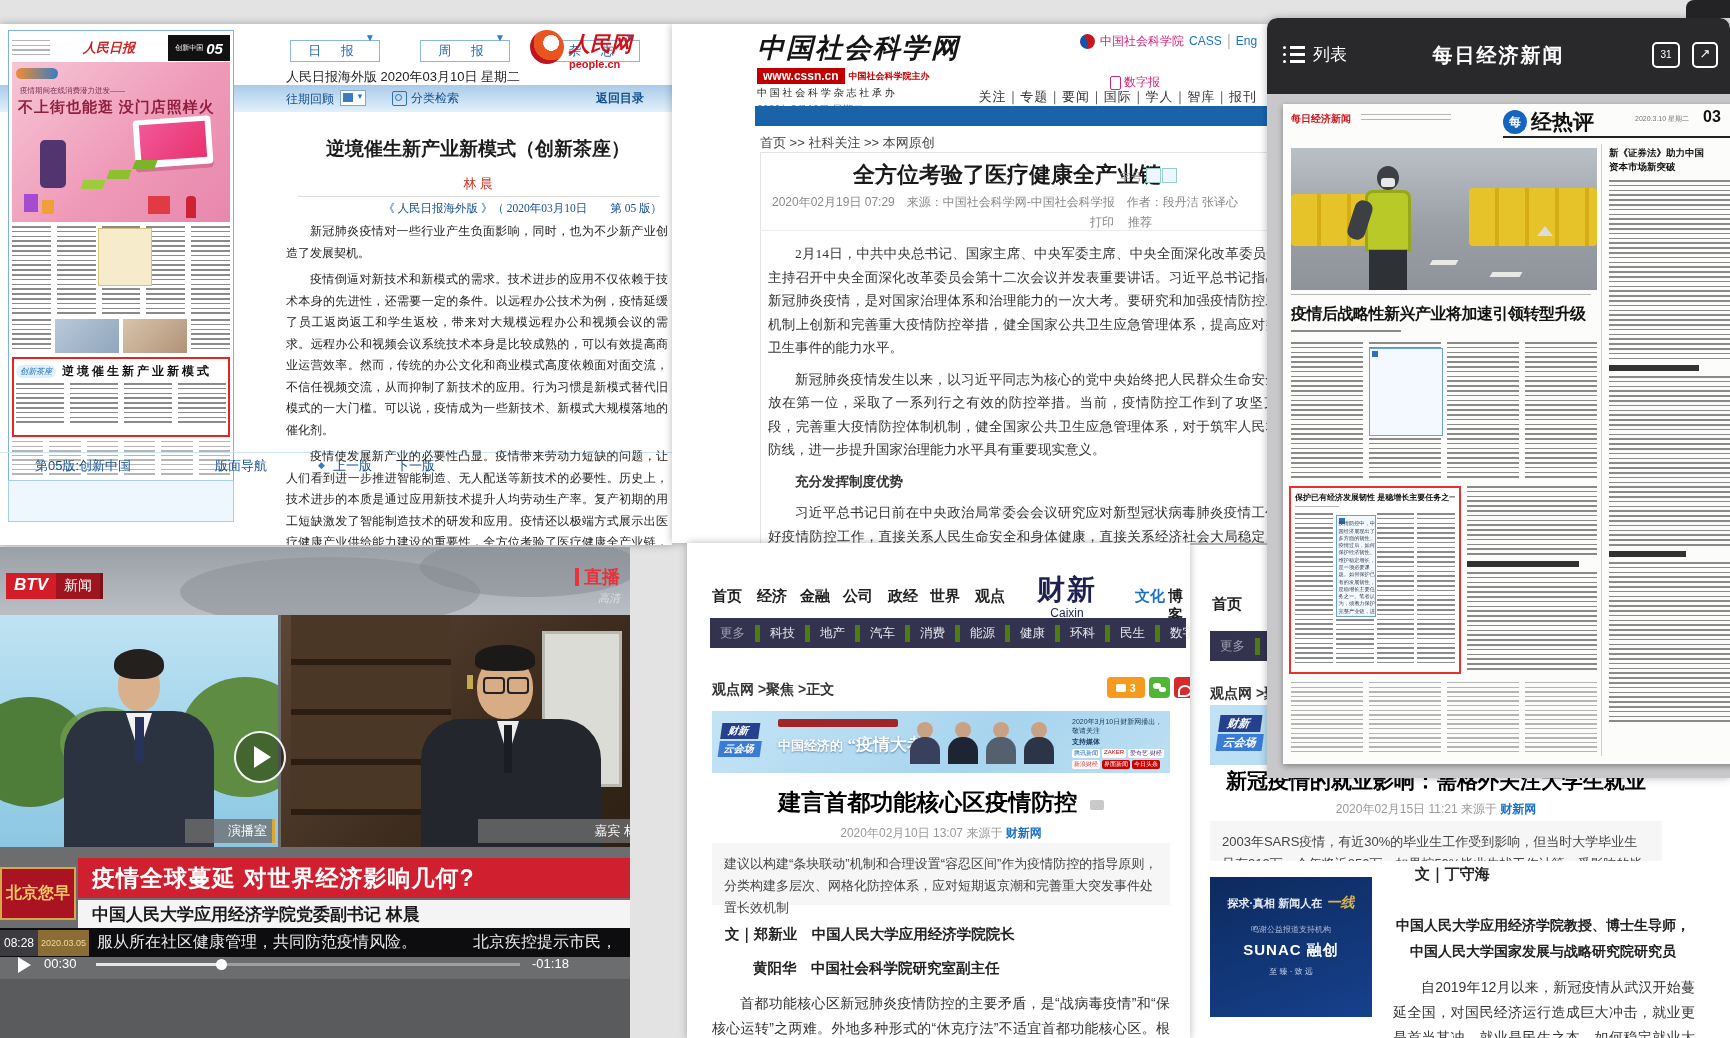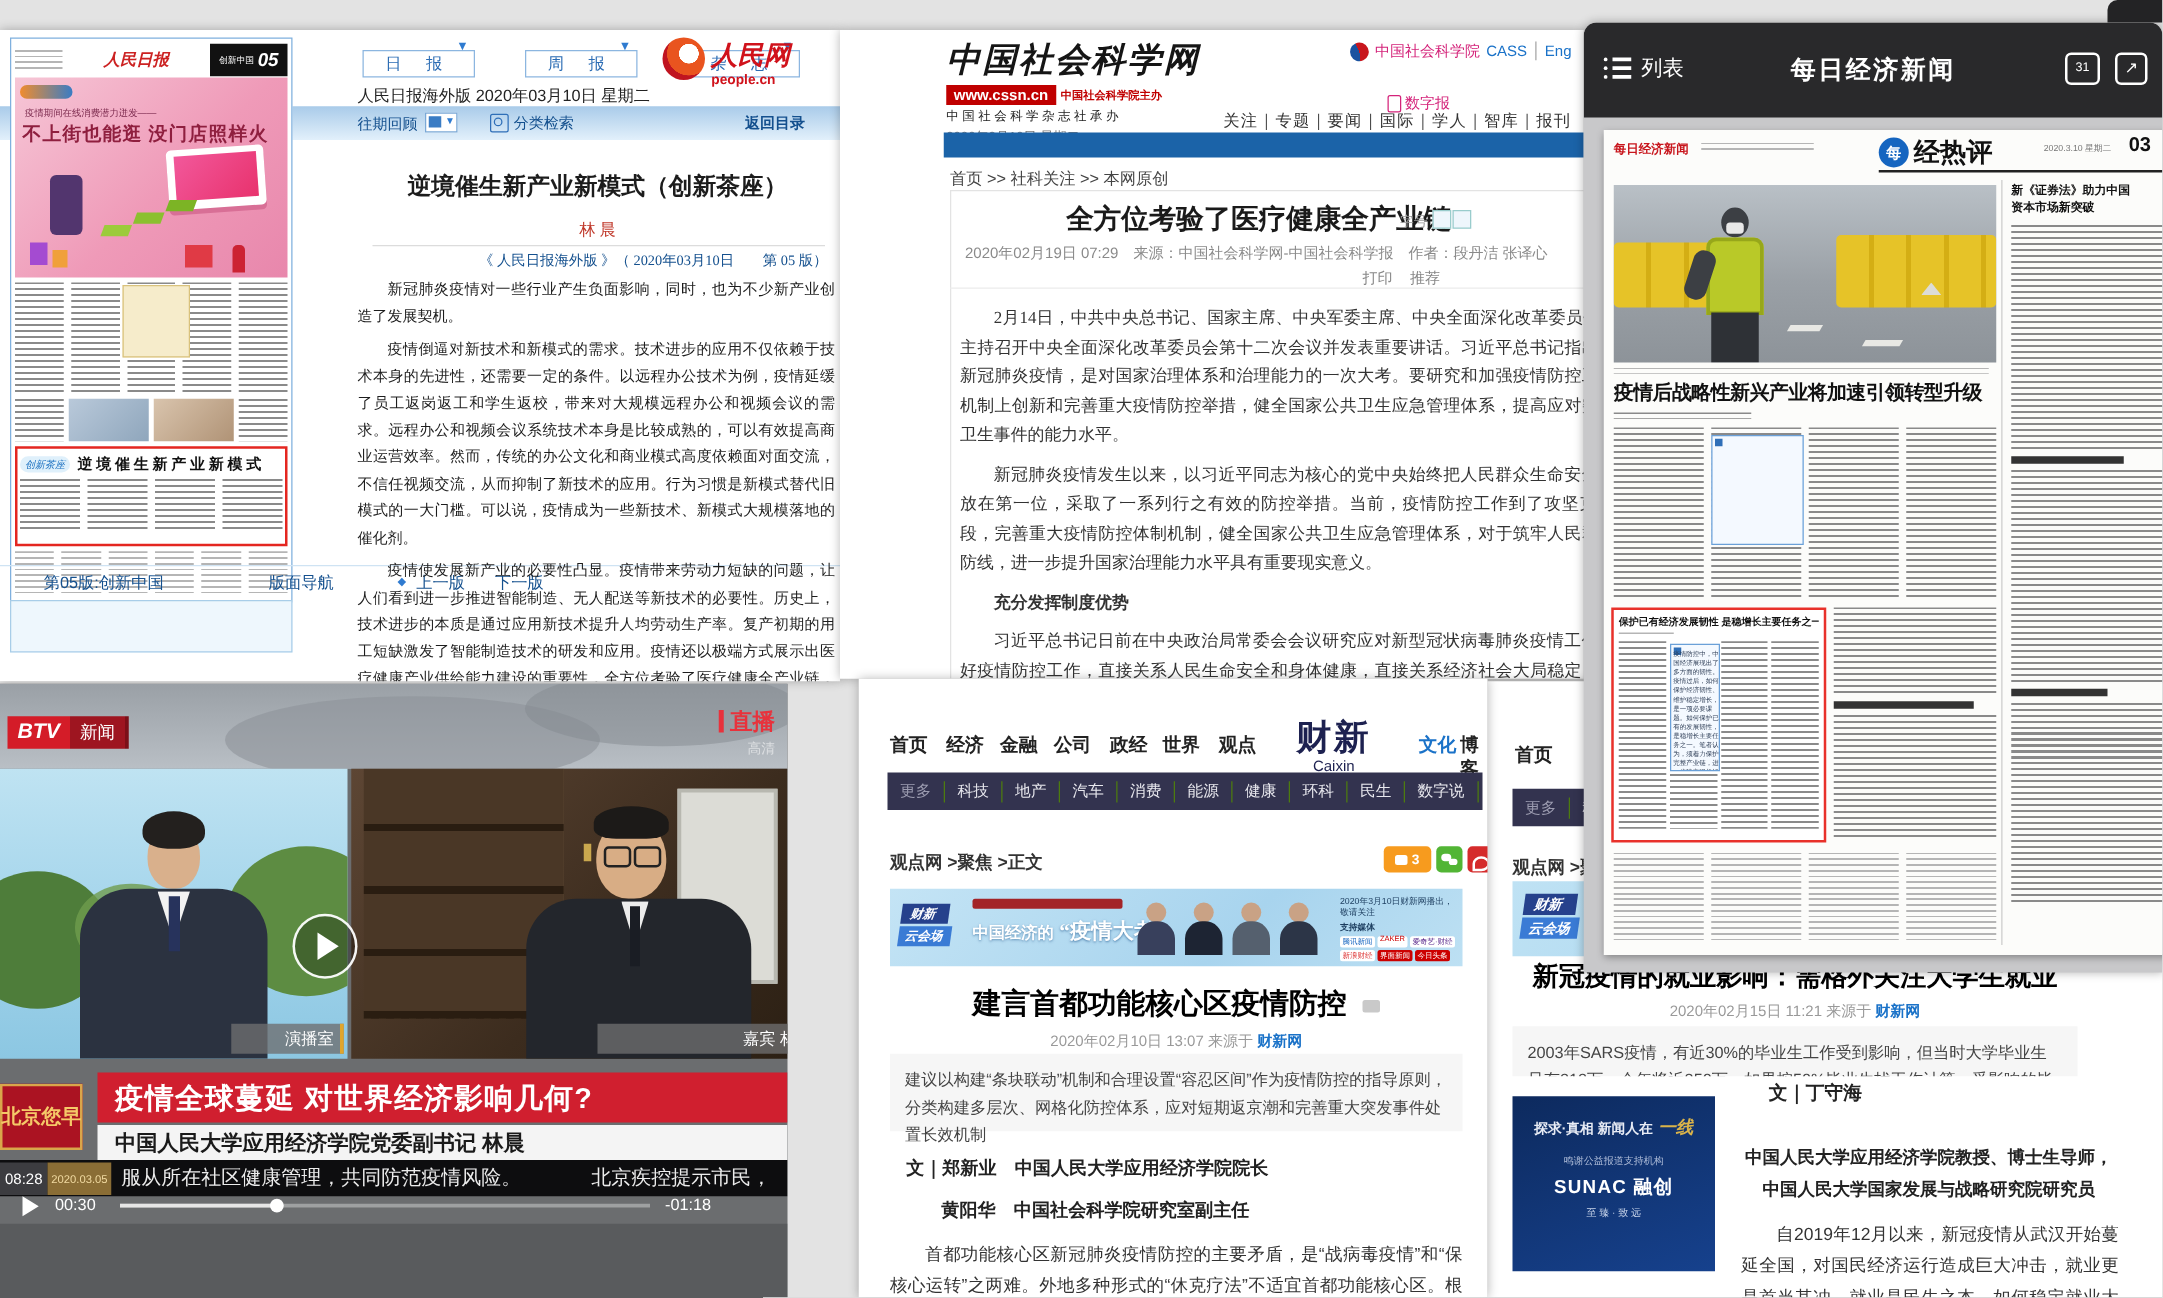--- a/index.html
+++ b/index.html
@@ -30,21 +30,21 @@
   
   .app-hd{position:absolute;left:0;top:0;width:100%;height:76px;background:#29292b;border-radius:10px 10px 0 0;}
   .li-row{display:flex;align-items:center;gap:4px;margin:4px 0;}
   .li-dot{width:3px;height:3px;background:#fff;border-radius:50%;}
   .li-bar{width:15px;height:2.5px;background:#fff;}
   .np-quote{border:1px solid #6aa0d8;background:#f4f9ff;position:relative;overflow:hidden;}
   .np-quote:before{content:"";position:absolute;left:2px;top:2px;width:6px;height:6px;background:#2f6fb8;}
   
   .cx-nav{font-size:15px;font-weight:bold;color:#222;}
   .cx-sub{background:#33334f;color:#e8e8ee;font-size:12.5px;display:flex;align-items:center;gap:0;}
-  .cx-sub span{padding:0 10px;border-left:1px solid #4d7c0f;white-space:nowrap;}
+  .cx-sub span{padding:0 10px;border-left:5px solid #4d7c0f;white-space:nowrap;}
   .cx-sub span:first-child{border-left:none;color:#9c9cb0;}
   .sumbox{background:#f6f6f6;color:#444;font-size:13px;line-height:22px;padding:10px 12px;box-sizing:border-box;}
   .headshot{width:34px;height:44px;position:relative;}
   .headshot .hd1{position:absolute;left:9px;top:2px;width:16px;height:16px;border-radius:50%;background:#c9a285;}
   .headshot .hd2{position:absolute;left:2px;top:17px;width:30px;height:27px;border-radius:14px 14px 0 0;background:#38405c;}
   
   .pane-label{position:absolute;height:24px;background:rgba(110,110,112,.78);color:#fff;font-size:13px;
               line-height:24px;text-align:right;padding-right:8px;box-sizing:border-box;}
   .tri{width:0;height:0;border-style:solid;}
 </style>
@@ -483,21 +483,21 @@
     </div>
     <div class="abs" style="left:6px;top:26px;display:flex;">
       <span style="background:#d41c28;color:#fff;font-weight:900;font-style:italic;font-size:17px;padding:2px 8px;">BTV</span>
       <span style="background:#9e1520;color:#fff;font-size:14px;padding:4px 8px;">新闻</span>
       <span style="width:3px;background:#7c0f18;"></span>
     </div>
     <div class="abs" style="right:10px;top:18px;display:flex;gap:5px;align-items:center;">
       <span style="width:4px;height:18px;background:#e8323c;display:inline-block;"></span>
       <span style="color:#e8323c;font-size:18px;font-weight:900;">直播</span>
     </div>
-    <div class="abs" style="right:10px;top:44px;color:rgba(255,255,255,.55);font-size:11px;">高清</div>
+    <div class="abs" style="right:10px;top:44px;color:rgba(255,255,255,.55);font-size:11px;font-style:italic;">高清</div>
 
     <div class="abs" style="left:0;top:68px;width:278px;height:232px;background:linear-gradient(180deg,#bfe3f2 0%,#9fd2ea 60%,#8cc7e2 100%);overflow:hidden;">
       <div style="position:absolute;left:-30px;bottom:40px;width:120px;height:110px;border-radius:50%;background:#4e7d3a;"></div>
       <div style="position:absolute;left:180px;bottom:50px;width:130px;height:120px;border-radius:50%;background:#5d8c42;"></div>
       <div style="position:absolute;left:60px;bottom:70px;width:90px;height:70px;border-radius:50%;background:#6f9c4e;opacity:.8;"></div>
       <div style="position:absolute;left:118px;top:44px;width:42px;height:52px;border-radius:50% 50% 46% 46%;background:#d9b08c;"></div>
       <div style="position:absolute;left:114px;top:34px;width:50px;height:30px;border-radius:50% 50% 40% 40%;background:#23201e;"></div>
       <div style="position:absolute;left:64px;top:96px;width:150px;height:136px;border-radius:40px 40px 0 0;background:#2b3240;"></div>
       <div style="position:absolute;left:126px;top:98px;width:26px;height:40px;background:#f2f2f2;clip-path:polygon(0 0,100% 0,50% 100%);"></div>
       <div style="position:absolute;left:135px;top:102px;width:9px;height:44px;background:#27335c;"></div>
@@ -527,21 +527,21 @@
     <div class="abs" style="left:234px;top:184px;width:48px;height:48px;border-radius:50%;border:2.5px solid rgba(255,255,255,.95);background:rgba(0,0,0,.28);">
       <span class="tri" style="position:absolute;left:18px;top:13px;border-width:11px 0 11px 17px;border-color:transparent transparent transparent #fff;"></span>
     </div>
 
     <div class="abs" style="left:78px;top:311px;width:552px;height:40px;background:#d01f2f;display:flex;align-items:center;">
       <span style="color:#fff;font-size:23px;font-weight:bold;padding-left:14px;letter-spacing:1px;">疫情全球蔓延 对世界经济影响几何?</span>
     </div>
     <div class="abs" style="left:78px;top:353px;width:552px;height:28px;background:#f4f4f4;display:flex;align-items:center;">
       <span style="color:#1a1a1a;font-size:17px;font-weight:bold;padding-left:14px;">中国人民大学应用经济学院党委副书记 林晨</span>
     </div>
-    <div class="abs" style="left:0;top:320px;width:66px;height:53px;background:#ab1322;box-shadow:inset 0 0 0 2px #d9a64a;display:flex;align-items:center;justify-content:center;">
+    <div class="abs" style="left:0;top:320px;width:76px;height:53px;background:#ab1322;box-shadow:inset 0 0 0 2px #d9a64a;display:flex;align-items:center;justify-content:center;">
       <span style="color:#f5c968;font-size:16px;font-weight:900;">北京您早</span>
     </div>
 
     <div class="abs" style="left:0;top:381px;width:630px;height:29px;background:#0d0d0f;display:flex;align-items:center;overflow:hidden;">
       <span style="background:#3c3c40;color:#fff;font-size:12px;padding:6px 4px;white-space:nowrap;">08:28</span>
       <span style="background:#8a6d35;color:#f0d9a0;font-size:9px;padding:8px 3px;white-space:nowrap;">2020.03.05</span>
       <span style="color:#ececec;font-size:16px;margin-left:8px;white-space:nowrap;">服从所在社区健康管理，共同防范疫情风险。</span>
       <span style="color:#ececec;font-size:16px;margin-left:56px;white-space:nowrap;">北京疾控提示市民，</span>
     </div>
 

